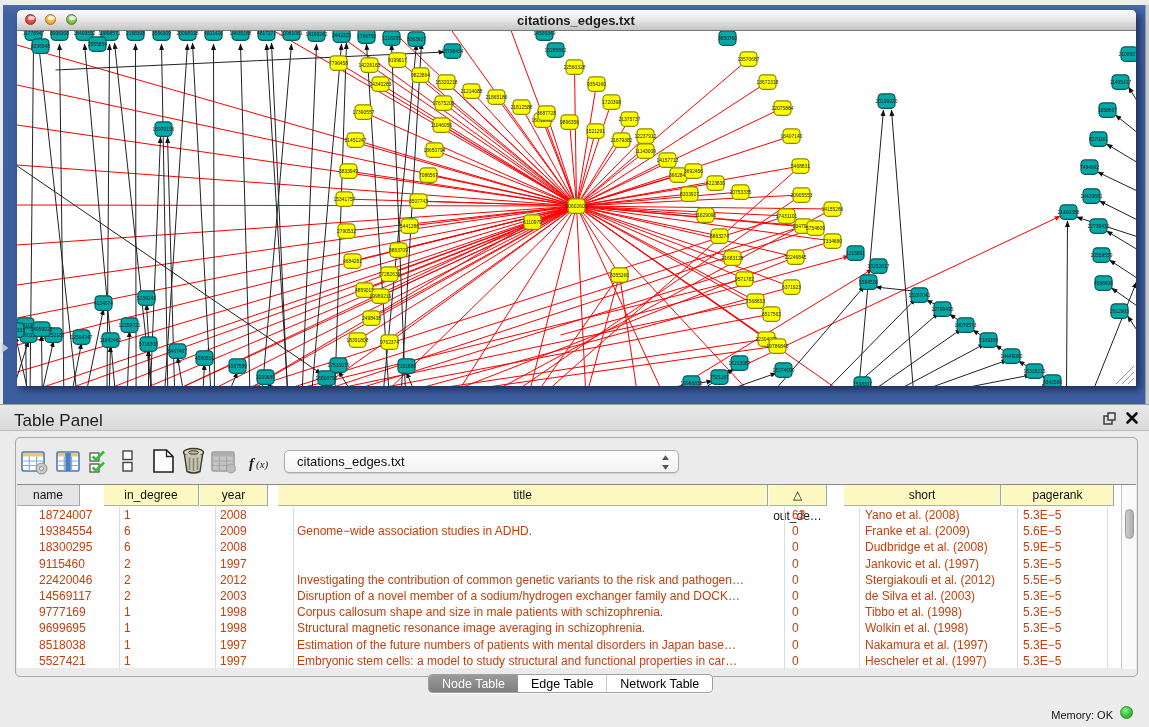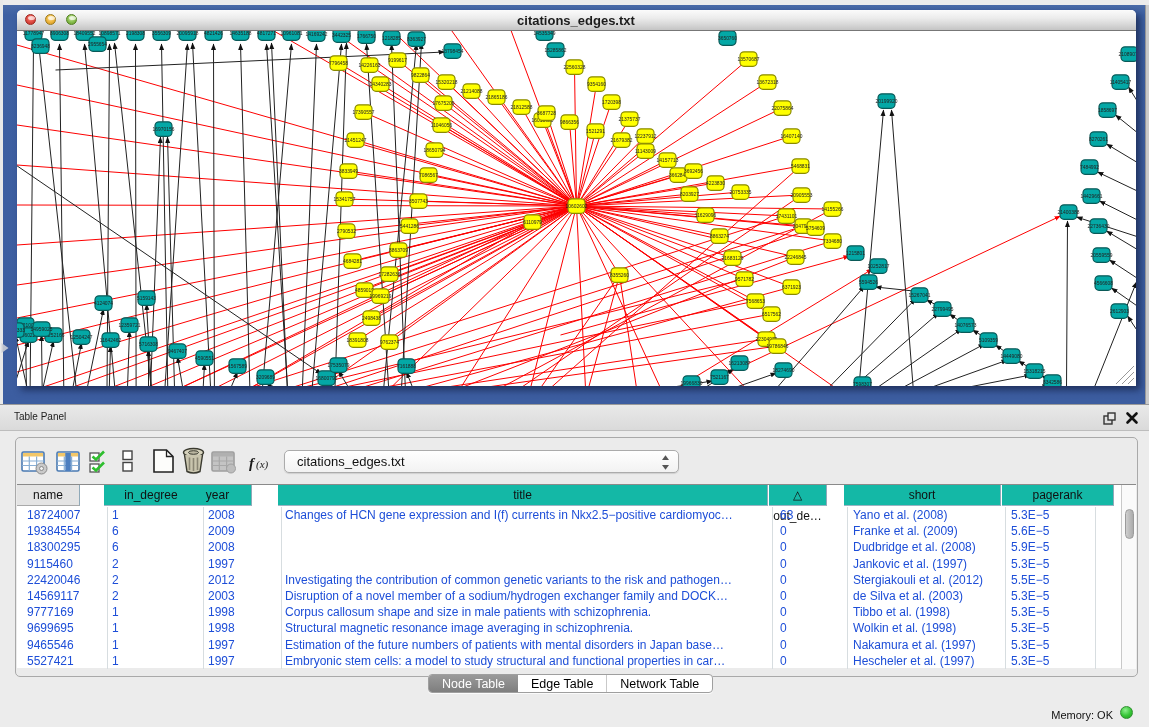--- a/index.html
+++ b/index.html
@@ -18,30 +18,30 @@
 .tl{position:absolute;top:4.7px;width:11px;height:11px;border-radius:50%}
 .tl i{position:absolute;left:2px;top:1px;width:7px;height:4px;border-radius:50%;background:rgba(255,255,255,.65)}
 #tlr{left:8px;background:radial-gradient(circle at 50% 35%,#ff9d90 0%,#e4524a 45%,#c02b22 100%);border:1px solid #9d2720}
 #tly{left:28.5px;background:radial-gradient(circle at 50% 35%,#ffeab0 0%,#f0b73e 50%,#cf9322 100%);border:1px solid #9c7a1c}
 #tlg{left:49px;background:radial-gradient(circle at 50% 35%,#d8f0b0 0%,#8cc152 50%,#649b2a 100%);border:1px solid #527f22}
 #canvas{position:absolute;left:0;top:21.5px;width:1119px;height:354.5px;background:#fff;overflow:hidden}
 
 #panel{position:absolute;left:0;top:404px;width:1149px;height:323px;background:#ececec}
 #phead{position:absolute;left:0;top:0;width:1149px;height:27px;border-top:1px solid #9a9a9a;border-bottom:1px solid #bdbdbd;
   background:linear-gradient(180deg,#e9e9e9,#dadada)}
-#phead .pt{position:absolute;left:14px;top:6px;font-size:10px;color:#1c1c1c}
+#phead .pt{position:absolute;left:14px;top:6px;font-size:17px;color:#1c1c1c}
 #container{position:absolute;left:15px;top:33px;width:1123px;height:240px;background:#ebebeb;border:1px solid #a9a9a9;border-radius:5px}
 #toolbar{position:absolute;left:0;top:0;width:100%;height:44px}
 #combo{position:absolute;left:268px;top:12px;width:395px;height:23px;background:linear-gradient(180deg,#ffffff,#f2f2f2);
   border:1px solid #ababab;border-radius:5px;box-shadow:0 1px 1px rgba(0,0,0,.12)}
 #combo span{position:absolute;left:12px;top:3px;font-size:13px;color:#111}
 #table{position:absolute;left:1px;top:46px;width:1119px;height:184px;background:#fff;border-top:1px solid #8a8a8a}
 #thead{position:absolute;left:0;top:0;width:1103px;height:21px;background:#fff}
-.hc{position:absolute;top:0;height:21px;background:#14b8a6;border-right:1px solid #8fa9b8;border-bottom:1px solid #9ab4c2;font-size:12px;color:#111;text-align:center;line-height:21px}
-#tbody{position:absolute;left:4px;top:22px;width:1103px;height:162px;font-size:12px;color:#1d4ed8}
+.hc{position:absolute;top:0;height:21px;background:#fef9c3;border-right:1px solid #8fa9b8;border-bottom:1px solid #9ab4c2;font-size:12px;color:#111;text-align:center;line-height:21px}
+#tbody{position:absolute;left:16px;top:22px;width:1103px;height:162px;font-size:12px;color:#c2410c}
 .tr{position:relative;height:16.2px;line-height:16.2px;white-space:nowrap}
 .tr div{position:absolute;top:0;height:16.2px;overflow:hidden}
 .c0{left:6px;width:80px} .c1{left:91px;width:90px} .c2{left:187px;width:70px}
 .c3{left:264px;width:480px} .c4{left:759px;width:70px} .c5{left:832px;width:155px} .c6{left:990px;width:85px}
 .gl{position:absolute;top:0;bottom:0;width:1px;background:#d7dde0}
 #vsb{position:absolute;left:1104px;top:0;width:15px;height:184px;background:#fafafa;border-left:1px solid #c9c9c9}
 #vsb .th{position:absolute;left:2.5px;top:24px;width:9px;height:30px;border-radius:5px;background:linear-gradient(90deg,#cfcfcf,#ababab);border:1px solid #9b9b9b}
 #tabs{position:absolute;left:428px;top:270px;height:19px;display:flex;border:1px solid #9f9f9f;border-radius:4px;background:#fff;
   box-shadow:0 1px 0 rgba(255,255,255,.8)}
 #tabs div{font-size:12.5px;line-height:18px;padding:0 13px;color:#000}
@@ -912,47 +912,47 @@
             <span>citations_edges.txt</span>
             <svg style="position:absolute;right:8px;top:3px" width="9" height="17" viewBox="0 0 9 17">
               <path d="M1 6 L4.5 1.2 L8 6 z M1 11 L4.5 15.8 L8 11 z" fill="#555"></path>
             </svg>
           </div>
       </div>
       <div id="table">
         <div id="thead">
           <div class="hc" style="left:0;width:63px;background:#e4e4e4;border-bottom-color:#a9a9a9">name</div>
           <div class="hc" style="left:87px;width:95px">in_degree</div>
-          <div class="hc" style="left:167px;width:68px">year</div>
+          <div class="hc" style="left:183px;width:68px">year</div>
           <div class="hc" style="left:261px;width:490px">title</div>
           <div class="hc" style="left:752px;width:58px">△ out_de…</div>
           <div class="hc" style="left:827px;width:157px">short</div>
           <div class="hc" style="left:985px;width:112px">pagerank</div>
         </div>
         <div id="tbody">
           <div class="gl" style="left:86px"></div>
             <div class="gl" style="left:182px"></div>
           <div class="gl" style="left:260px"></div>
             <div class="gl" style="left:751px"></div>
           <div class="gl" style="left:826px"></div>
             <div class="gl" style="left:984px"></div>
             <div class="gl" style="left:1074px"></div>
           <div class="tr">
               <div class="c0">18724007</div>
               <div class="c1">1</div>
               <div class="c2">2008</div>
-              <div class="c3">Changes of HCN gene expression and I(f) currents in Nkx2.5−positive cardiomyoc…</div>
               <div class="c4">63</div>
               <div class="c5">Yano et al. (2008)</div>
               <div class="c6">5.3E−5</div>
             </div>
 <div class="tr">
               <div class="c0">19384554</div>
               <div class="c1">6</div>
               <div class="c2">2009</div>
+              <div class="c3">Genome−wide association studies in ADHD.</div>
               <div class="c4">0</div>
               <div class="c5">Franke et al. (2009)</div>
               <div class="c6">5.6E−5</div>
             </div>
 <div class="tr">
               <div class="c0">18300295</div>
               <div class="c1">6</div>
               <div class="c2">2008</div>
               <div class="c4">0</div>
               <div class="c5">Dudbridge et al. (2008)</div>
@@ -996,21 +996,21 @@
 <div class="tr">
               <div class="c0">9699695</div>
               <div class="c1">1</div>
               <div class="c2">1998</div>
               <div class="c3">Structural magnetic resonance image averaging in schizophrenia.</div>
               <div class="c4">0</div>
               <div class="c5">Wolkin et al. (1998)</div>
               <div class="c6">5.3E−5</div>
             </div>
 <div class="tr">
-              <div class="c0">9465546</div>
+              <div class="c0">8518038</div>
               <div class="c1">1</div>
               <div class="c2">1997</div>
               <div class="c3">Estimation of the future numbers of patients with mental disorders in Japan base…</div>
               <div class="c4">0</div>
               <div class="c5">Nakamura et al. (1997)</div>
               <div class="c6">5.3E−5</div>
             </div>
 <div class="tr">
               <div class="c0">5527421</div>
               <div class="c1">1</div>

